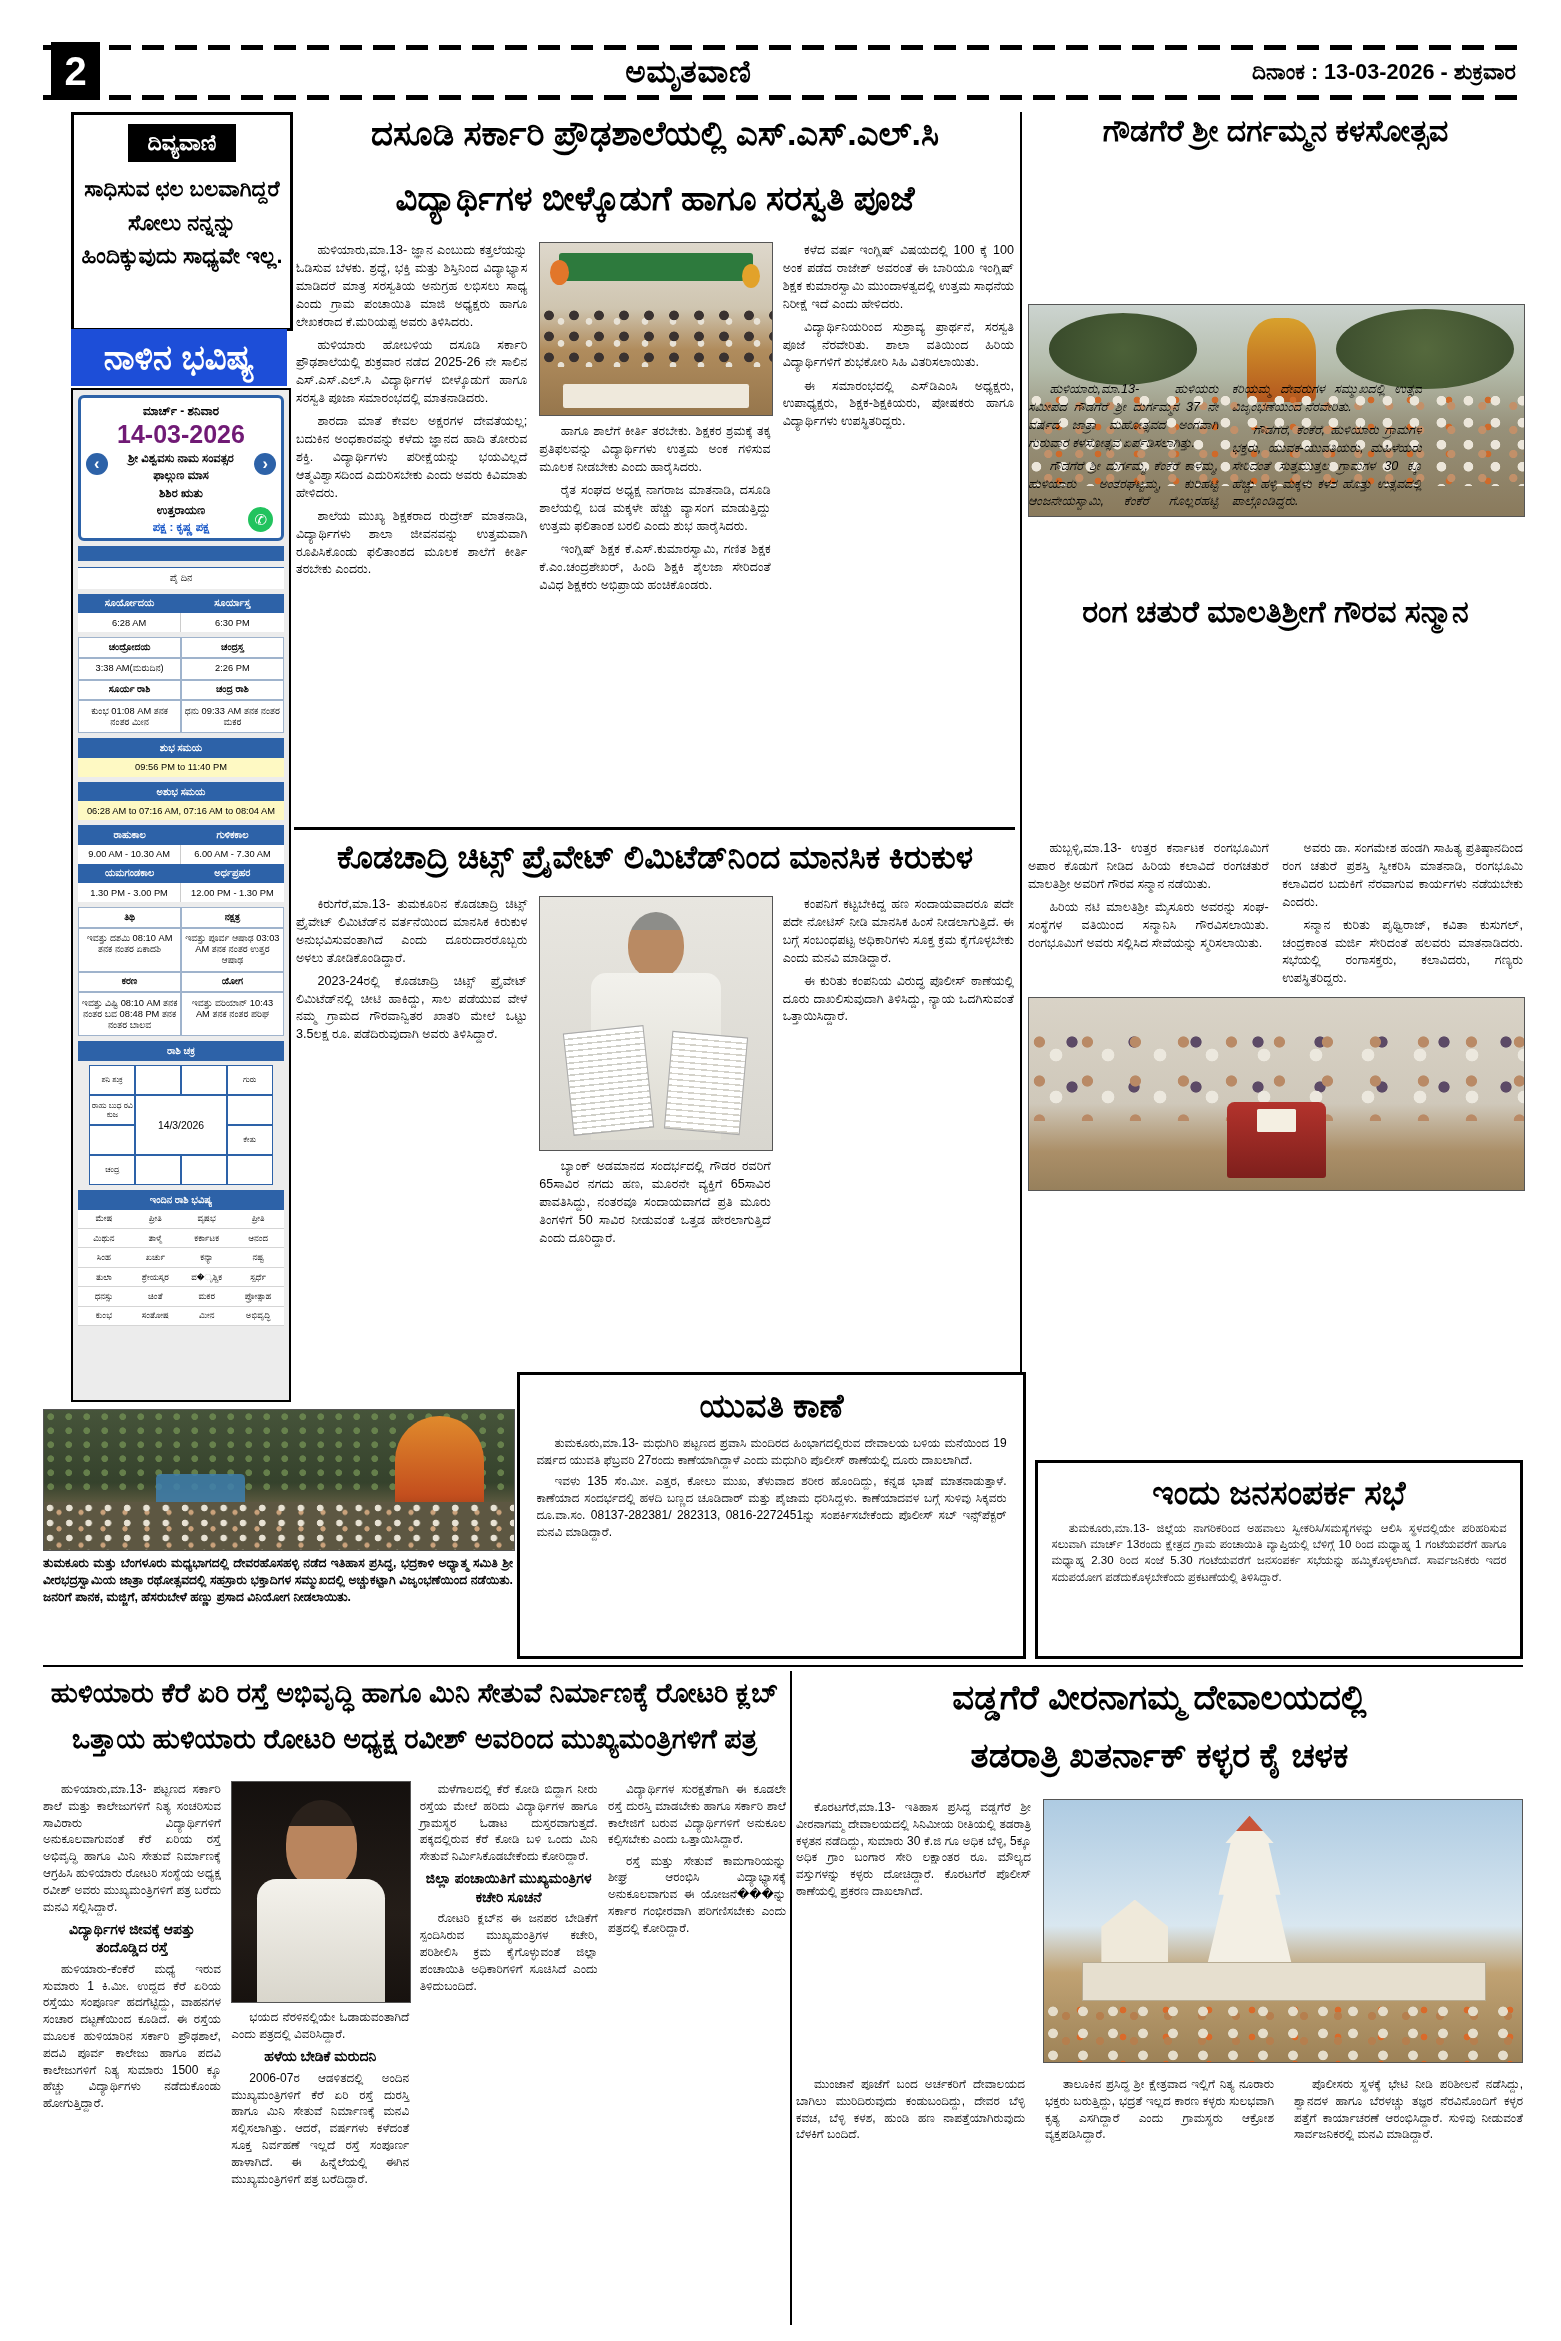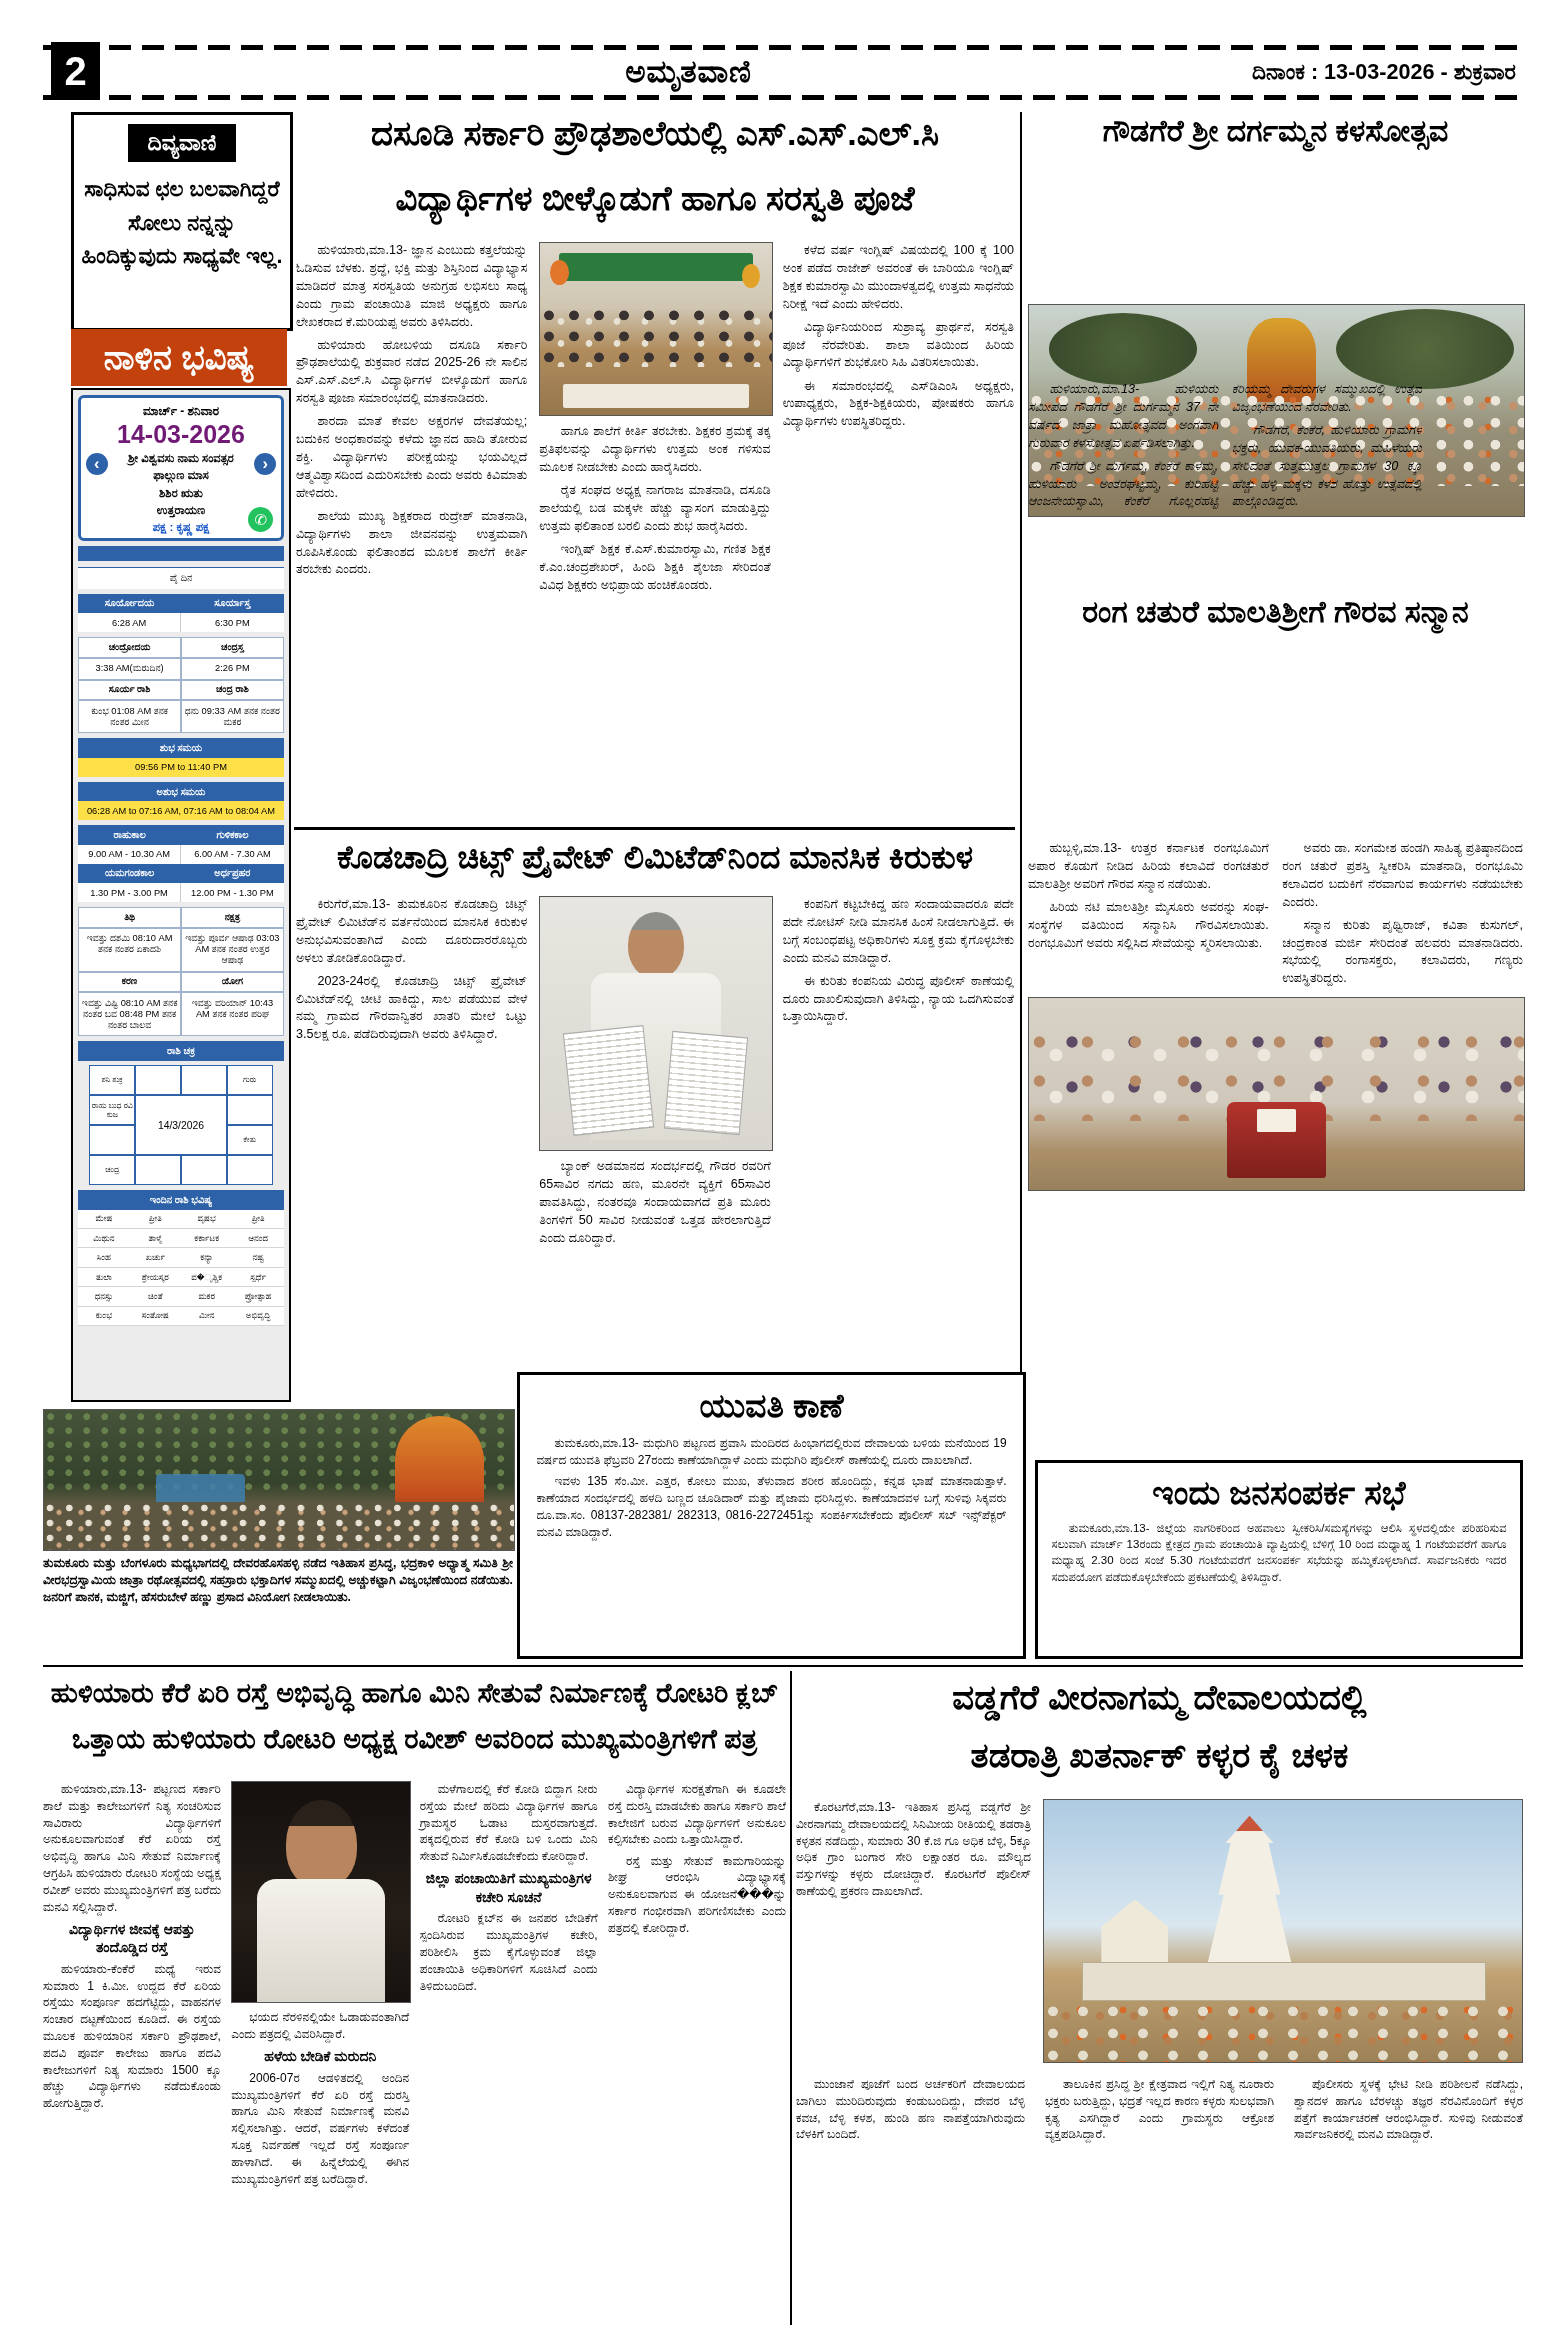--- a/index.html
+++ b/index.html
@@ -7,41 +7,41 @@
          font-family:"Liberation Sans","DejaVu Sans",sans-serif;color:#000;overflow:hidden;}
   .abs{position:absolute;}
   .dash{height:5.2px;background:repeating-linear-gradient(90deg,#000 0 22px,transparent 22px 33px);}
   .pagenum{background:#000;color:#fff;font-weight:bold;font-size:40px;display:flex;align-items:center;justify-content:center;}
   .masthead{font-size:31px;font-weight:bold;letter-spacing:0.7px;}
   .dateline{font-size:21.6px;font-weight:bold;}
   
   .dvbox{border:3px solid #000;background:#fff;text-align:center;}
   .dvchip{background:#000;color:#fff;font-weight:bold;font-size:22px;display:inline-block;padding:6px 19.3px;margin-top:9px;}
   .dvquote{font-size:21.6px;font-weight:bold;line-height:1.55;padding:10.4px 7.4px;}
-  .fcast-title{background:#c2410c;color:#fff;font-size:34px;font-weight:bold;display:flex;align-items:center;justify-content:center;}
+  .fcast-title{background:#1d4ed8;color:#fff;font-size:34px;font-weight:bold;display:flex;align-items:center;justify-content:center;}
   .panch{border:2.2px solid #000;background:#ececec;overflow:hidden;}
   .pcard{margin:5.2px;border:3.7px solid #2d62a8;border-radius:6px;background:#fff;text-align:center;position:relative;padding:6px 19.3px 4.5px;}
   .pweek{font-size:12px;font-weight:bold;}
   .pdate{font-size:25px;font-weight:bold;color:#701a75;margin:1.5px 0;}
   .pline{font-size:11.5px;font-weight:bold;line-height:1.5;}
   .ppaksha{font-size:11.5px;font-weight:bold;color:#1656c8;margin-top:1.5px;}
   .navbtn{position:absolute;top:55px;width:22px;height:22px;border-radius:50%;background:#2d62a8;color:#fff;
           font-size:16.4px;line-height:21px;text-align:center;font-weight:bold;}
   .wabtn{position:absolute;right:7.4px;bottom:6px;width:25px;height:25px;border-radius:50%;background:#22c35e;color:#fff;
          font-size:15px;line-height:25px;text-align:center;}
   .bluebar{height:15px;background:#2d62a8;margin:0 5.2px 5.2px;}
   .whrow{background:#fff;margin:0 5.2px 5.2px;padding:4.5px;text-align:center;font-size:9.7px;border-top:1.5px solid #2d62a8;}
   .ptbl{margin:0 5.2px 5.2px;}
   .g2{display:grid;grid-template-columns:1fr 1fr;}
   .pth{background:#2d62a8;color:#fff;font-size:9.7px;font-weight:bold;text-align:center;padding:3.7px 1.5px;}
   .pth1{background:#2d62a8;color:#fff;font-size:9.7px;font-weight:bold;text-align:center;padding:3.7px 1.5px;margin:0 5.2px 0;}
   .ptv{background:#fff;font-size:9.3px;text-align:center;padding:4.5px 2.2px;}
   .ptvb{background:#fff;font-size:9.3px;font-weight:bold;text-align:center;padding:3.7px 2.2px;}
   .cellb{border:0.7px solid #9fb3cc;}
-  .pwide{background:#fde047;font-size:9.3px;text-align:center;padding:4.5px 3px;margin:0 5.2px 5.2px;}
+  .pwide{background:#fef9c3;font-size:9.3px;text-align:center;padding:4.5px 3px;margin:0 5.2px 5.2px;}
   .chakra{display:grid;grid-template-columns:repeat(4,1fr);grid-auto-rows:30px;background:#fff;margin:4.5px 16.4px 5.2px;}
   .chc{border:0.7px solid #2d62a8;font-size:7.8px;display:flex;align-items:center;justify-content:center;text-align:center;line-height:1.2;}
   .chcenter{grid-area:2/2/4/4;border:0.7px solid #2d62a8;display:flex;align-items:center;justify-content:center;font-size:10.4px;}
   .daily{display:grid;grid-template-columns:1fr 1fr 1fr 1fr;background:#fff;margin:0 5.2px 5.2px;}
   .dcell{font-size:8.6px;text-align:center;padding:3.7px 1.5px;border-bottom:0.7px solid #d5d5d5;}
   
   .photo{position:relative;overflow:hidden;border:0.7px solid #555;background:#999;}
   .dots{position:absolute;}
   
   .hl{font-weight:bold;text-align:center;line-height:1.28;}

